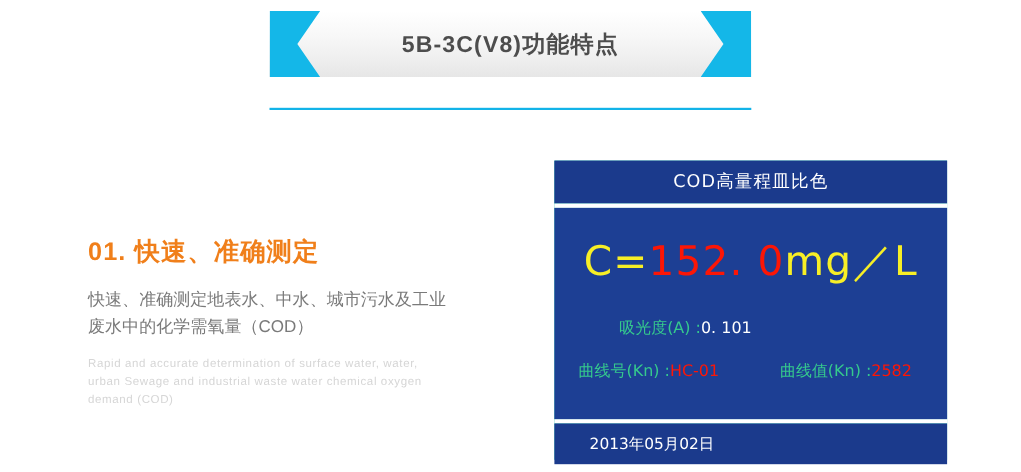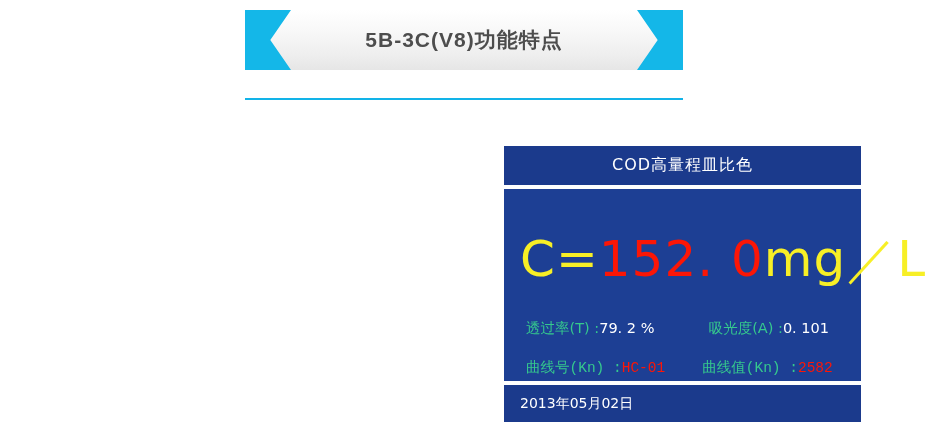--- a/index.html
+++ b/index.html
@@ -66,78 +66,80 @@
     display:flex; align-items:center; justify-content:center;
     color:#ffffff; font-size:16px; letter-spacing:1px;
     font-family:"DejaVu Sans",sans-serif;
   }
   .dev-div { height:4px; background:#ffffff; }
   .dev-body {
     height:192px; background:#1d3f94;
     position:relative; padding:0 16px;
   }
   .dev-main {
-    padding-top:37px;
+    padding-top:24px;
     text-align:center;
-    font-size:50px; letter-spacing:1px; white-space:nowrap;
+    font-size:37px; letter-spacing:1px; white-space:nowrap;
     font-family:"DejaVu Sans",sans-serif;
   }
   .v-yellow { color:#f7ef26; }
   .v-red    { color:#fc1606; }
   .dev-row {
     display:flex; justify-content:space-between;
     font-size:14.5px; white-space:nowrap;
     padding:0 6px;
     font-family:"DejaVu Sans",sans-serif;
   }
   .dev-row.r1 { margin-top:26px; }
-  .dev-row.r2 { margin-top:20px;font-family:Liberation Mono, monospace; }
+  .dev-row.r2 { margin-top:20px; }
   .lbl-green { color:#35c98d; }
   .val-white { color:#ffffff; }
   .val-red   { color:#fc1606; }
   .cell { display:inline-block; }
   .cell.right-cell { margin-right:10px;padding-left:37px; }
   .dev-footer {
     height:37px; background:#1b3a8c;
     display:flex; align-items:center; justify-content:space-between;
-    padding:0 16px; color:#ffffff; font-size:14px;
+    padding:0 32px; color:#ffffff; font-size:14px;
     font-family:"DejaVu Sans",sans-serif;
   }
 </style>
 </head>
 <body>
 
 <div class="page">
 
   <div class="banner-wrap">
     <div class="banner-bg"></div>
     <div class="banner-cap left"></div>
     <div class="banner-cap right"></div>
     <div class="banner-title">5B-3C(V8)功能特点</div>
   </div>
   <div class="banner-underline"></div>
 
+  <div class="left-col">
+    <div class="sec-heading">01. 快速、准确测定</div>
+    <div class="sec-body">快速、准确测定地表水、中水、城市污水及工业废水中的化学需氧量（COD）</div>
+    <div class="sec-sub">Rapid and accurate determination of surface water, water, urban Sewage and industrial waste water chemical oxygen demand (COD)</div>
+  </div>
 
   <div class="device">
 
     <div class="dev-header">
       <span>COD高量程皿比色</span>
     </div>
     <div class="dev-div"></div>
 
     <div class="dev-body">
 
       <div class="dev-main">
         <span class="v-yellow">C=</span><span class="v-red">152. 0</span><span class="v-yellow">mg／L</span>
       </div>
 
       <div class="dev-row r1">
-        <span class="cell">
-          <span class="lbl-green">透过率(T) :</span><span class="val-white">79. 2 %</span>
-        </span>
         <span class="cell right-cell">
           <span class="lbl-green">吸光度(A) :</span><span class="val-white">0. 101</span>
         </span>
       </div>
 
       <div class="dev-row r2">
         <span class="cell">
           <span class="lbl-green">曲线号(Kn) :</span><span class="val-red">HC-01</span>
         </span>
         <span class="cell right-cell">

